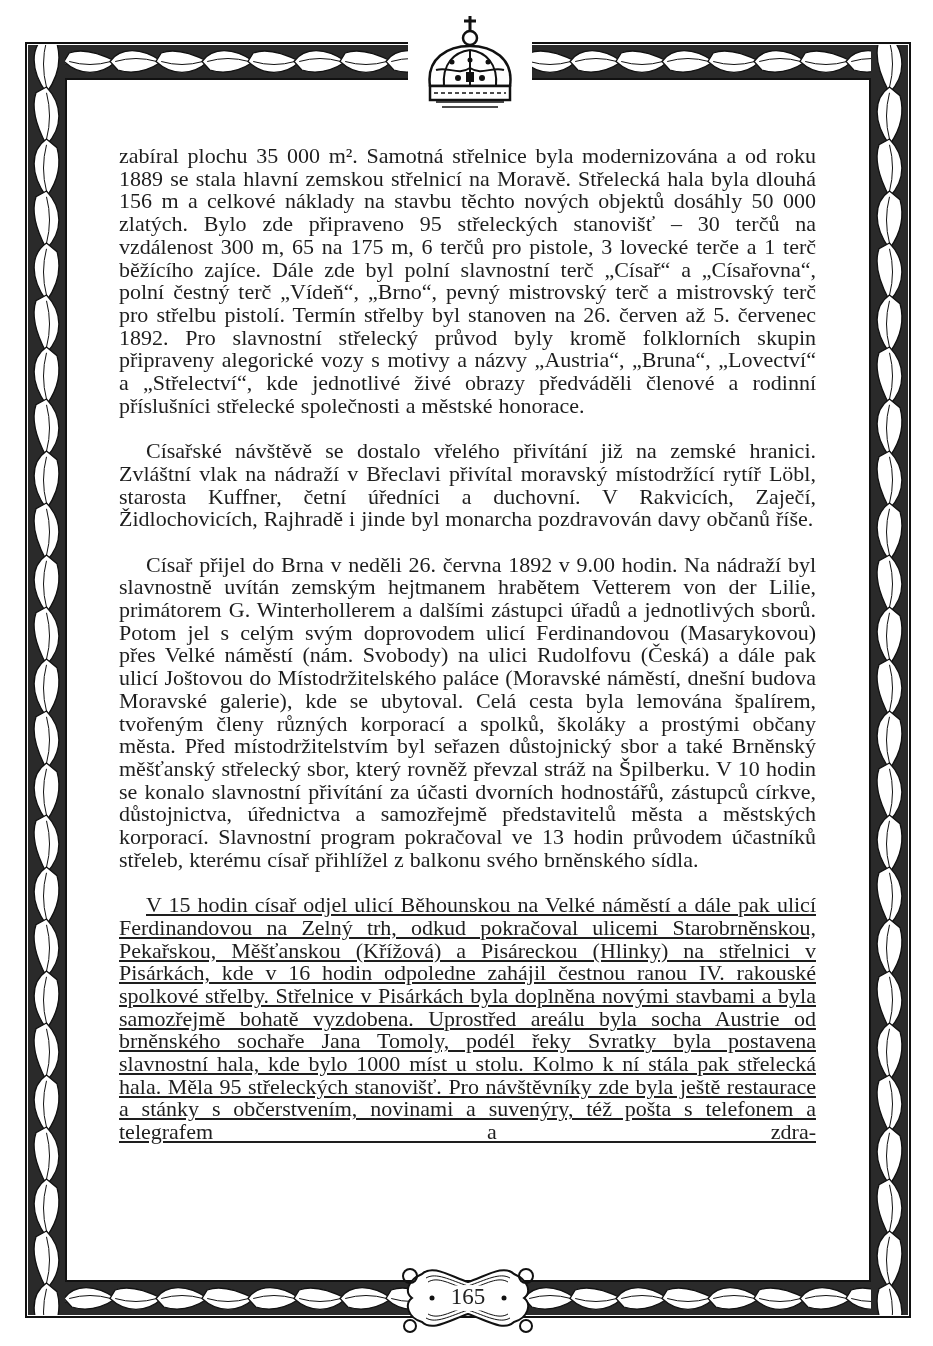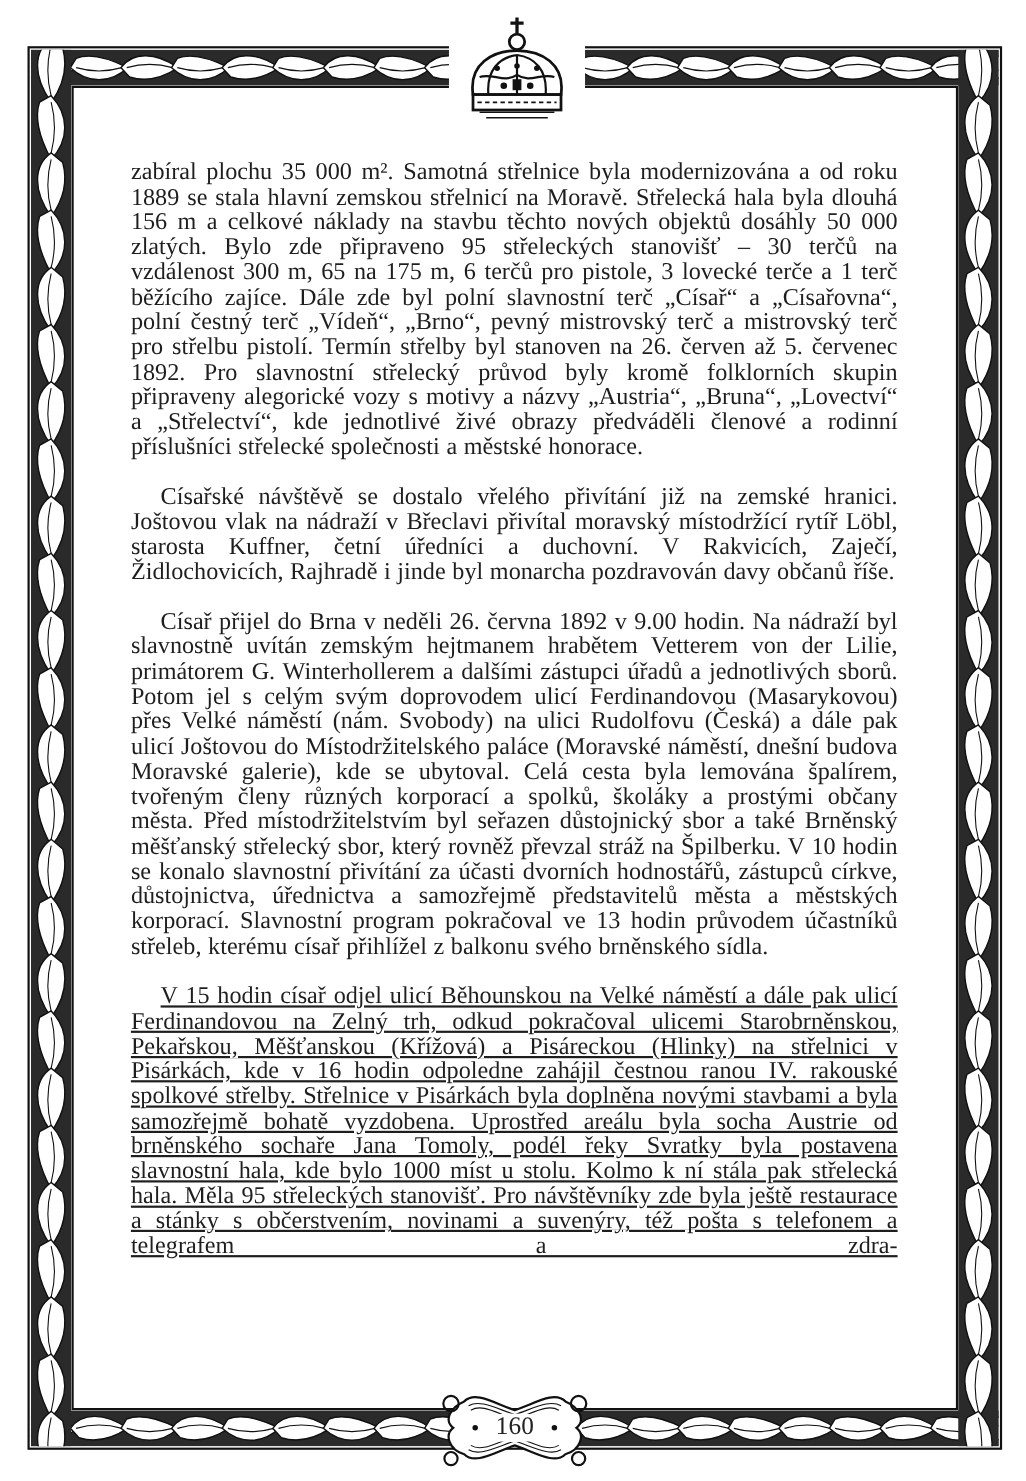--- a/index.html
+++ b/index.html
@@ -445,21 +445,21 @@
     </g>
 
     <rect x="22" y="76" width="80" height="14" fill="#fff" stroke="#111" stroke-width="2.5"></rect>
     <path d="M26 83 h72" stroke="#111" stroke-width="1.5" stroke-dasharray="4 3"></path>
     <path d="M28 92 h68 M34 97 h56" stroke="#111" stroke-width="1.5"></path>
   </svg>
 </div>
 
 <div class="text-col">
   <p>zabíral plochu 35 000 m². Samotná střelnice byla modernizována a od roku 1889 se stala hlavní zemskou střelnicí na Moravě. Střelecká hala byla dlouhá 156 m a celkové náklady na stavbu těchto nových objektů dosáhly 50 000 zlatých. Bylo zde připraveno 95 střeleckých stanovišť – 30 terčů na vzdálenost 300 m, 65 na 175 m, 6 terčů pro pistole, 3 lovecké terče a 1 terč běžícího zajíce. Dále zde byl polní slavnostní terč „Císař“ a „Císařovna“, polní čestný terč „Vídeň“, „Brno“, pevný mistrovský terč a mistrovský terč pro střelbu pistolí. Termín střelby byl stanoven na 26. červen až 5. červenec 1892. Pro slavnostní střelecký průvod byly kromě folklorních skupin připraveny alegorické vozy s motivy a názvy „Austria“, „Bruna“, „Lovectví“ a „Střelectví“, kde jednotlivé živé obrazy předváděli členové a rodinní příslušníci střelecké společnosti a městské honorace.</p>
-  <p class="indent">Císařské návštěvě se dostalo vřelého přivítání již na zemské hranici. Joštovou vlak na nádraží v Břeclavi přivítal moravský místodržící rytíř Löbl, starosta Kuffner, četní úředníci a duchovní. V Rakvicích, Zaječí, Židlochovicích, Rajhradě i jinde byl monarcha pozdravován davy občanů říše.</p>
+  <p class="indent">Císařské návštěvě se dostalo vřelého přivítání již na zemské hranici. Zvláštní vlak na nádraží v Břeclavi přivítal moravský místodržící rytíř Löbl, starosta Kuffner, četní úředníci a duchovní. V Rakvicích, Zaječí, Židlochovicích, Rajhradě i jinde byl monarcha pozdravován davy občanů říše.</p>
   <p class="indent">Císař přijel do Brna v neděli 26. června 1892 v 9.00 hodin. Na nádraží byl slavnostně uvítán zemským hejtmanem hrabětem Vetterem von der Lilie, primátorem G. Winterhollerem a dalšími zástupci úřadů a jednotlivých sborů. Potom jel s celým svým doprovodem ulicí Ferdinandovou (Masarykovou) přes Velké náměstí (nám. Svobody) na ulici Rudolfovu (Česká) a dále pak ulicí Joštovou do Místodržitelského paláce (Moravské náměstí, dnešní budova Moravské galerie), kde se ubytoval. Celá cesta byla lemována špalírem, tvořeným členy různých korporací a spolků, školáky a prostými občany města. Před místodržitelstvím byl seřazen důstojnický sbor a také Brněnský měšťanský střelecký sbor, který rovněž převzal stráž na Špilberku. V 10 hodin se konalo slavnostní přivítání za účasti dvorních hodnostářů, zástupců církve, důstojnictva, úřednictva a samozřejmě představitelů města a městských korporací. Slavnostní program pokračoval ve 13 hodin průvodem účastníků střeleb, kterému císař přihlížel z balkonu svého brněnského sídla.</p>
   <p class="indent last">V 15 hodin císař odjel ulicí Běhounskou na Velké náměstí a dále pak ulicí Ferdinandovou na Zelný trh, odkud pokračoval ulicemi Starobrněnskou, Pekařskou, Měšťanskou (Křížová) a Pisáreckou (Hlinky) na střelnici v Pisárkách, kde v 16 hodin odpoledne zahájil čestnou ranou IV. rakouské spolkové střelby. Střelnice v Pisárkách byla doplněna novými stavbami a byla samozřejmě bohatě vyzdobena. Uprostřed areálu byla socha Austrie od brněnského sochaře Jana Tomoly, podél řeky Svratky byla postavena slavnostní hala, kde bylo 1000 míst u stolu. Kolmo k ní stála pak střelecká hala. Měla 95 střeleckých stanovišť. Pro návštěvníky zde byla ještě restaurace a stánky s občerstvením, novinami a suvenýry, též pošta s telefonem a telegrafem a zdra-</p>
 </div>
 
 <div class="cartouche">
   <svg width="152" height="72" viewBox="0 0 152 72">
     <path d="M30 12 C40 2, 58 14, 76 20 C94 14, 112 2, 122 12 C136 18, 140 30, 132 36 C140 42, 136 56, 122 60 C112 70, 94 58, 76 52 C58 58, 40 70, 30 60 C16 56, 12 42, 20 36 C12 30, 16 18, 30 12 Z" fill="#fff" stroke="#111" stroke-width="2"></path>
     <g stroke="#111" stroke-width="1" fill="none">
       <path d="M34 16 C44 10, 58 18, 76 24 C94 18, 108 10, 118 16"></path>
       <path d="M36 20 C46 14, 58 22, 76 28"></path>
@@ -470,13 +470,13 @@
     </g>
     <circle cx="18" cy="14" r="7" fill="none" stroke="#111" stroke-width="2"></circle>
     <circle cx="134" cy="14" r="7" fill="none" stroke="#111" stroke-width="2"></circle>
     <circle cx="18" cy="64" r="6" fill="none" stroke="#111" stroke-width="2"></circle>
     <circle cx="134" cy="64" r="6" fill="none" stroke="#111" stroke-width="2"></circle>
     <ellipse cx="76" cy="36" rx="44" ry="13" fill="#fff"></ellipse>
     <circle cx="40" cy="36" r="2.5" fill="#111"></circle>
     <circle cx="112" cy="36" r="2.5" fill="#111"></circle>
   </svg>
 </div>
-<div class="page-number">160</div>
+<div class="page-number">165</div>
 
 </body></html>

